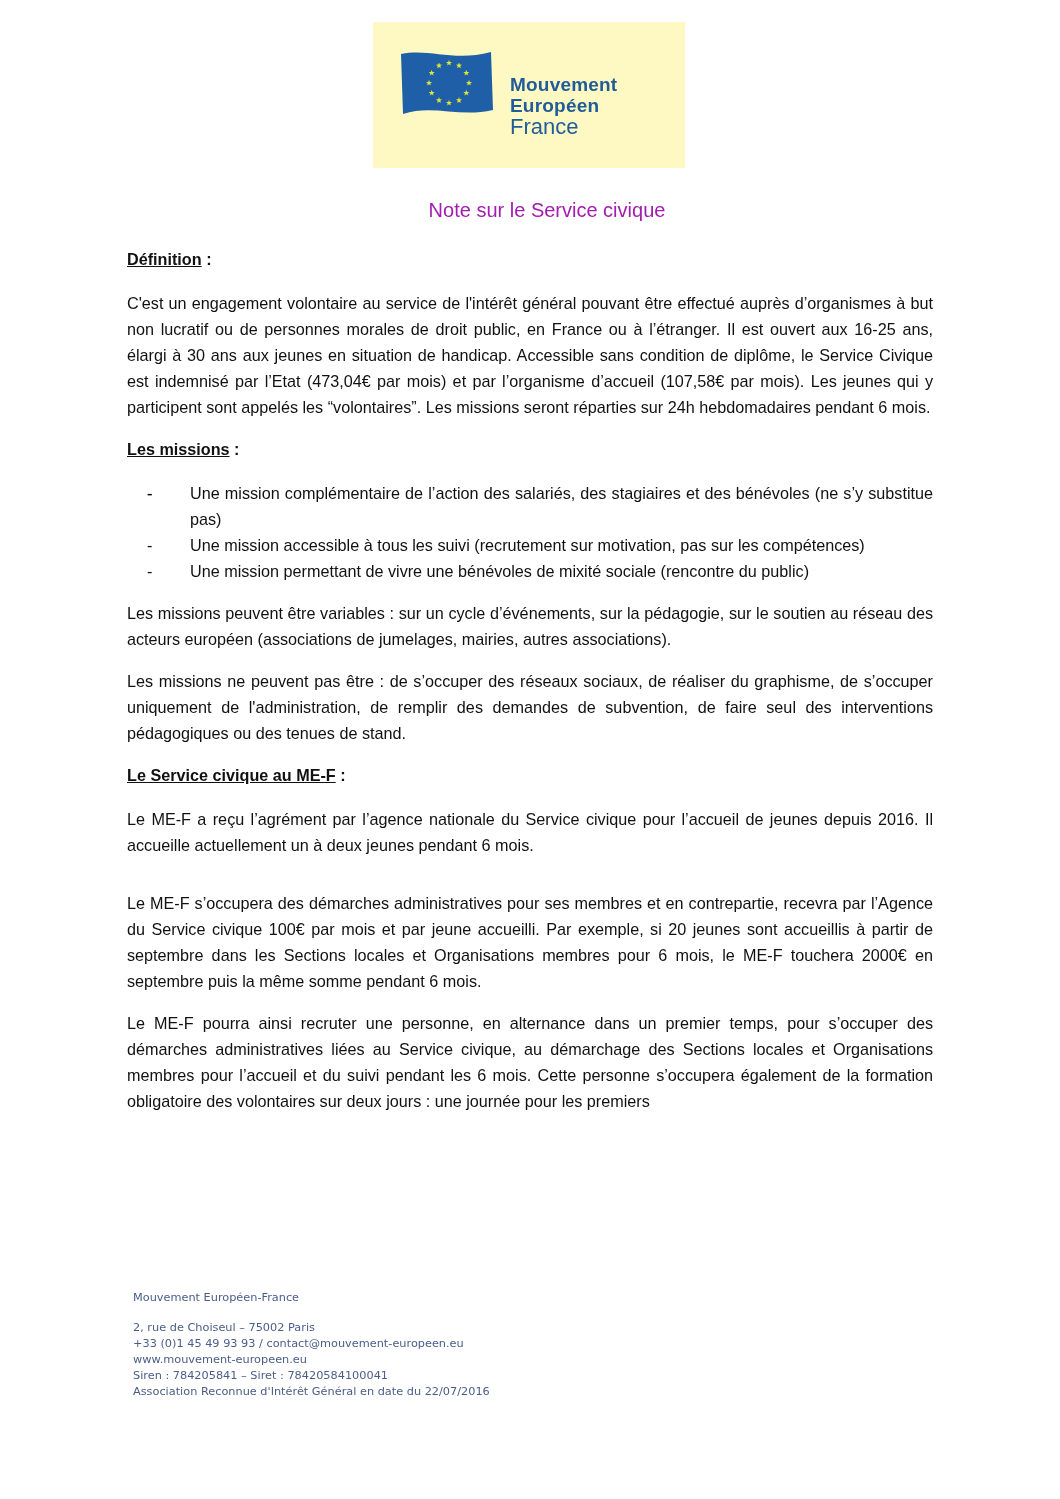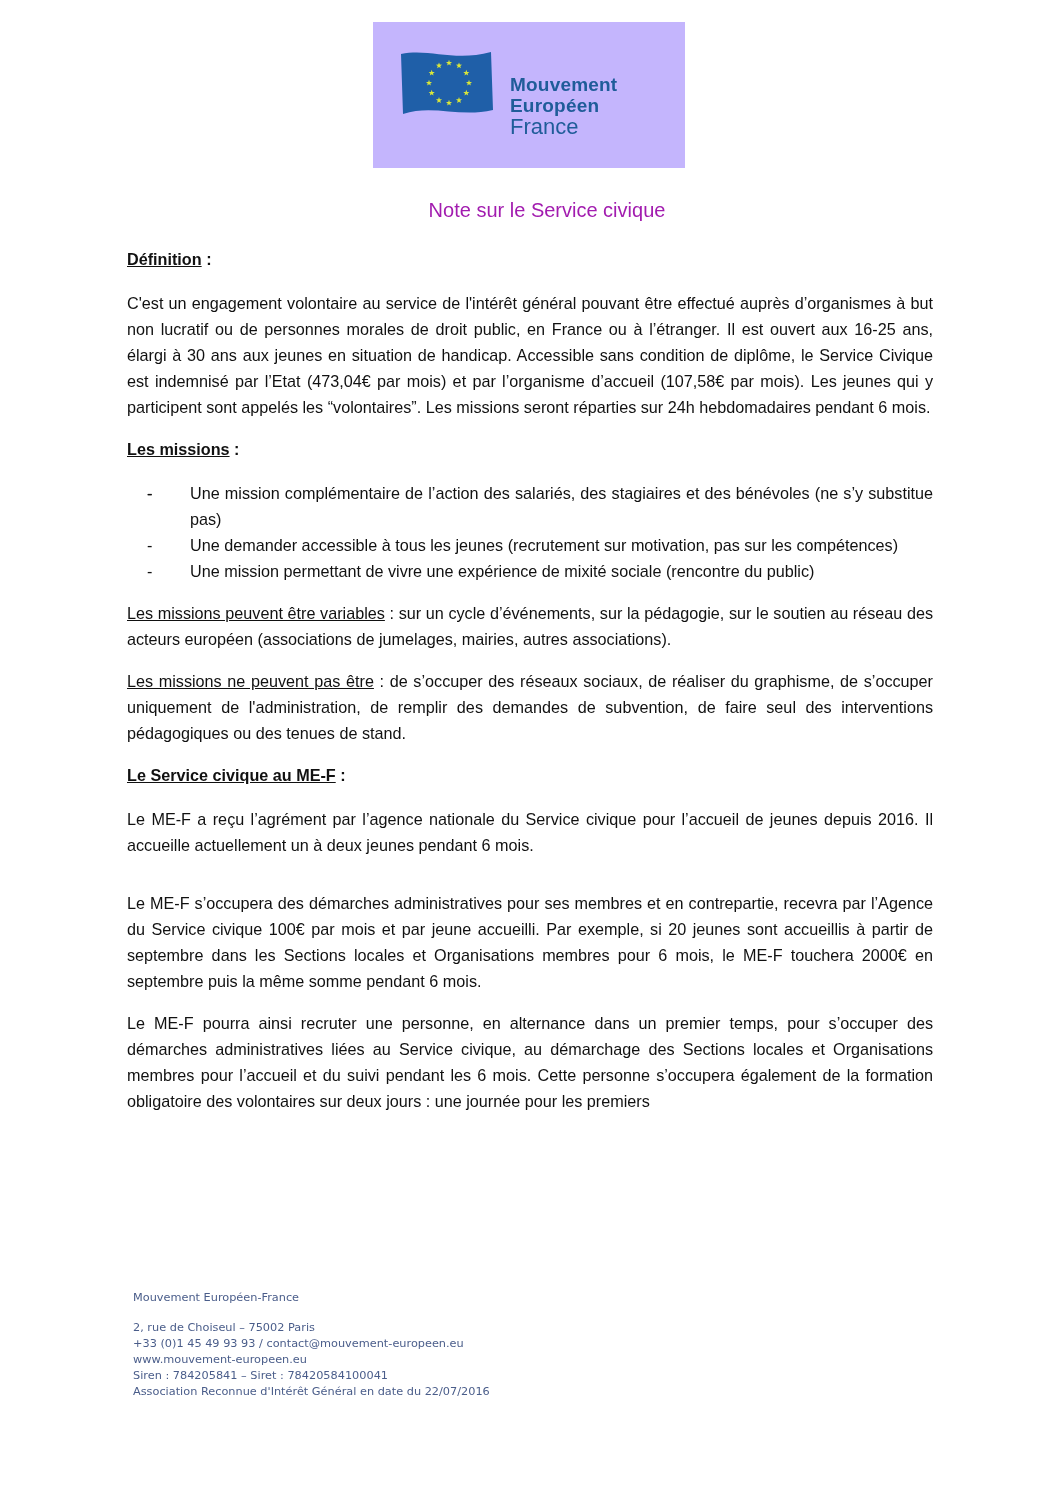--- a/index.html
+++ b/index.html
@@ -1,37 +1,37 @@
 <!DOCTYPE html>
 <html><head>
 <meta charset="utf-8">
 <style>
   html, body { margin: 0; padding: 0; background: #ffffff; }
   body { width: 1060px; height: 1499px; position: relative; overflow: hidden;
          font-family: "Liberation Sans", sans-serif; color: #111; }
-  .logo { position: absolute; left: 373px; top: 22px; width: 312px; height: 146px; background: #c4b5fd; }
+  .logo { position: absolute; left: 373px; top: 22px; width: 312px; height: 146px; background: #fef9c3; }
   .flag { position: absolute; left: 26px; top: 26px; width: 96px; height: 70px; }
   .logo-text { position: absolute; left: 137px; top: 52px; color: #1f5c99; line-height: 21px; }
   .logo-text .b { font-weight: bold; font-size: 19px; display: block; letter-spacing: 0.2px; }
   .logo-text .r { font-size: 22px; display: block; }
 
   .title { position: absolute; left: 0; width: 1060px; top: 199px; text-align: center;
            font-family: "Liberation Sans Narrow", "Liberation Sans", sans-serif; font-size: 20px; color: #a21caf; padding-left: 17px; }
 
   .content { position: absolute; left: 127px; top: 246px; width: 806px;
              font-family: "Liberation Sans", sans-serif; font-size: 16.2px; line-height: 26px; color: #111; }
   .content p { margin: 0; text-align: justify; }
   .heading { font-weight: bold; }
   .heading u { text-decoration: underline; margin-top: 32px; }
   .gap-sm { height: 18px; }
   .gap { height: 16px; }
   .lst { list-style: none; margin: 0; padding: 0; }
   .lst li { position: relative; padding-left: 63px; text-align: justify; }
   .lst li .dash { position: absolute; left: 20px; top: 0; }
-  .u { text-decoration: underline; }
+  .u { }
 
   .footer { position: absolute; left: 127px; top: 1290px; font-family: "DejaVu Sans", sans-serif;
             font-size: 11.3px; line-height: 16px; color: #4a5d8a; }
   .footer div { white-space: nowrap; margin-left: 6px; }
   .footer .spacer { height: 14px; }
 </style>
 </head>
 <body>
 
 <div class="logo">
@@ -65,22 +65,22 @@
   <p class="heading"><u>Définition</u><span> :</span></p>
   <div class="gap-sm"></div>
   <p>C'est un engagement volontaire au service de l'intérêt général pouvant être effectué auprès d’organismes à but non lucratif ou de personnes morales de droit public, en France ou à l’étranger. Il est ouvert aux 16-25 ans, élargi à 30 ans aux jeunes en situation de handicap. Accessible sans condition de diplôme, le Service Civique est indemnisé par l’Etat (473,04€ par mois) et par l’organisme d’accueil (107,58€ par mois). Les jeunes qui y participent sont appelés les “volontaires”. Les missions seront réparties sur 24h hebdomadaires pendant 6 mois.</p>
   <div class="gap"></div>
 
   <p class="heading"><u>Les missions</u><span> :</span></p>
   <div class="gap-sm"></div>
   <ul class="lst">
     <li><span class="dash">-</span></li>
     <li><span class="dash">-</span><span>Une mission complémentaire de l’action des salariés, des stagiaires et des bénévoles (ne s’y substitue pas)</span></li>
-    <li><span class="dash">-</span><span>Une demander accessible à tous les jeunes (recrutement sur motivation, pas sur les compétences)</span></li>
-    <li><span class="dash">-</span><span>Une mission permettant de vivre une expérience de mixité sociale (rencontre du public)</span></li>
+    <li><span class="dash">-</span><span>Une mission accessible à tous les suivi (recrutement sur motivation, pas sur les compétences)</span></li>
+    <li><span class="dash">-</span><span>Une mission permettant de vivre une bénévoles de mixité sociale (rencontre du public)</span></li>
   </ul>
   <div class="gap"></div>
   <p><span class="u">Les missions peuvent être variables</span><span> : sur un cycle d’événements, sur la pédagogie, sur le soutien au réseau des acteurs européen (associations de jumelages, mairies, autres associations).</span></p>
   <div class="gap"></div>
   <p><span class="u">Les missions ne peuvent pas être</span><span> : de s’occuper des réseaux sociaux, de réaliser du graphisme, de s’occuper uniquement de l'administration, de remplir des demandes de subvention, de faire seul des interventions pédagogiques ou des tenues de stand.</span></p>
   <div class="gap"></div>
 
   <p class="heading"><u>Le Service civique au ME-F</u><span> :</span></p>
   <div class="gap-sm"></div>
   <p>Le ME-F a reçu l’agrément par l’agence nationale du Service civique pour l’accueil de jeunes depuis 2016. Il accueille actuellement un à deux jeunes pendant 6 mois.</p>

